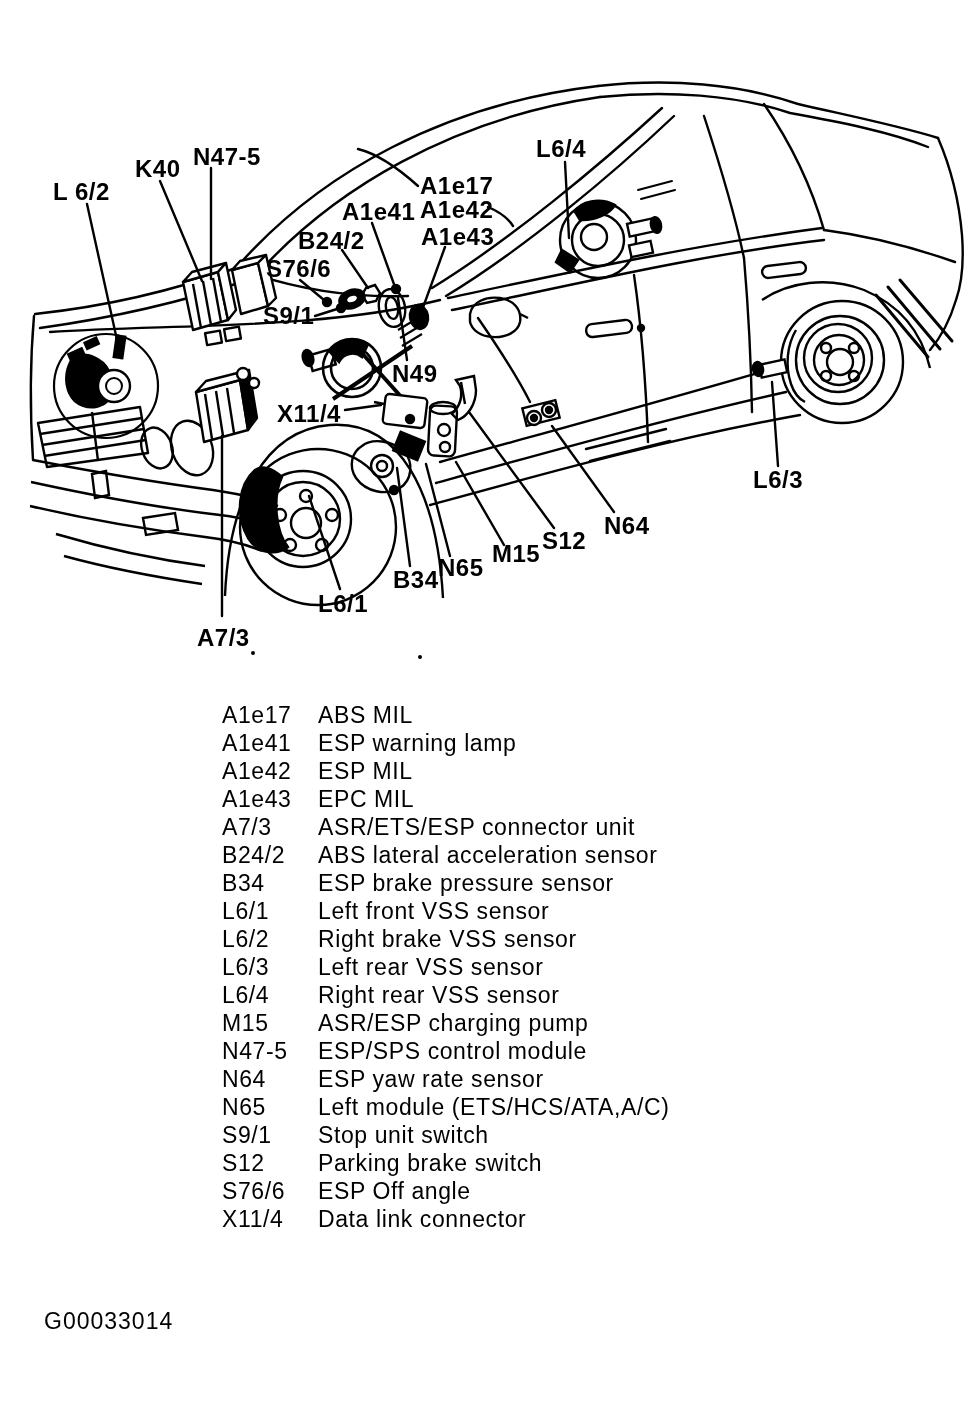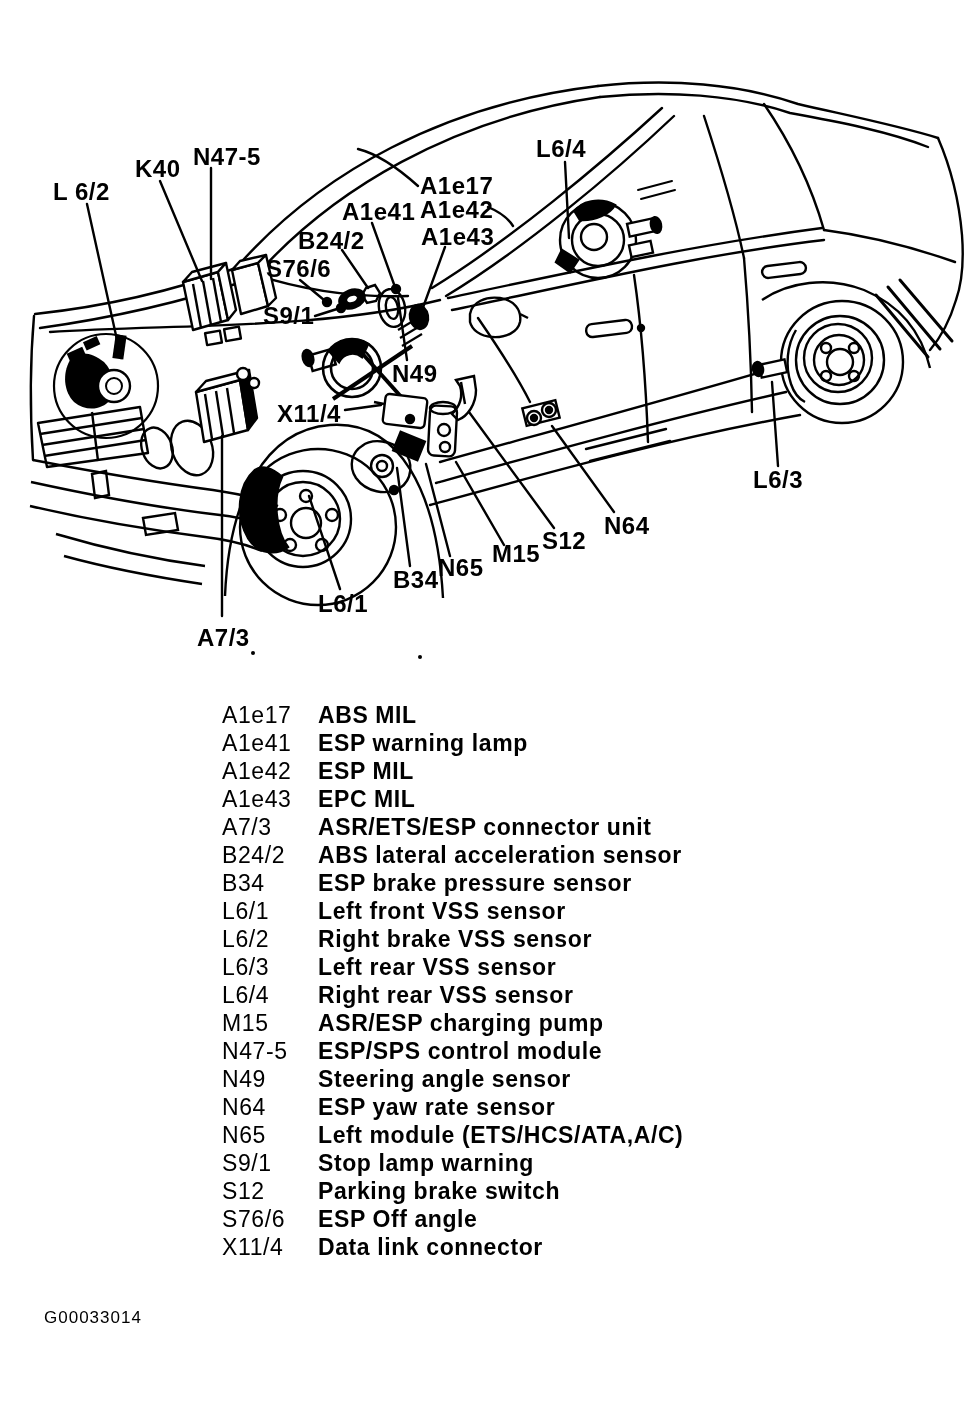--- a/index.html
+++ b/index.html
@@ -16,24 +16,24 @@
     font-weight:700;font-size:24px;fill:#000;
     letter-spacing:0.5px;
   }
   .legend{
     position:absolute;left:222px;top:701px;
     font-size:23px;letter-spacing:0.6px;line-height:28px;
     white-space:nowrap;
   }
   .lrow{height:28px;}
   .lcode{display:inline-block;width:96px;}
-  .ldesc{display:inline-block;font-weight:bold;}
+  .ldesc{display:inline-block;}
   .figure-code{
     position:absolute;left:44px;top:1308px;
-    font-size:17px;letter-spacing:1px;
+    font-size:23px;letter-spacing:1px;
   }
 </style>
 </head>
 <body>
 
 <div id="stage">
 
 <svg width="968" height="690" viewBox="0 0 968 690">
 
   <g stroke="#000" fill="none" stroke-width="2.4" stroke-linecap="round" stroke-linejoin="round">
@@ -314,24 +314,23 @@
   <div class="lrow"><span class="lcode">A1e43</span><span class="ldesc">EPC MIL</span></div>
   <div class="lrow"><span class="lcode">A7/3</span><span class="ldesc">ASR/ETS/ESP connector unit</span></div>
   <div class="lrow"><span class="lcode">B24/2</span><span class="ldesc">ABS lateral acceleration sensor</span></div>
   <div class="lrow"><span class="lcode">B34</span><span class="ldesc">ESP brake pressure sensor</span></div>
   <div class="lrow"><span class="lcode">L6/1</span><span class="ldesc">Left front VSS sensor</span></div>
   <div class="lrow"><span class="lcode">L6/2</span><span class="ldesc">Right brake VSS sensor</span></div>
   <div class="lrow"><span class="lcode">L6/3</span><span class="ldesc">Left rear VSS sensor</span></div>
   <div class="lrow"><span class="lcode">L6/4</span><span class="ldesc">Right rear VSS sensor</span></div>
   <div class="lrow"><span class="lcode">M15</span><span class="ldesc">ASR/ESP charging pump</span></div>
   <div class="lrow"><span class="lcode">N47-5</span><span class="ldesc">ESP/SPS control module</span></div>
-  <div class="lrow"><span class="lcode">N49</span><span class="ldesc">Steering angle sensor</span></div>
   <div class="lrow"><span class="lcode">N64</span><span class="ldesc">ESP yaw rate sensor</span></div>
   <div class="lrow"><span class="lcode">N65</span><span class="ldesc">Left module (ETS/HCS/ATA,A/C)</span></div>
-  <div class="lrow"><span class="lcode">S9/1</span><span class="ldesc">Stop lamp warning</span></div>
+  <div class="lrow"><span class="lcode">S9/1</span><span class="ldesc">Stop unit switch</span></div>
   <div class="lrow"><span class="lcode">S12</span><span class="ldesc">Parking brake switch</span></div>
   <div class="lrow"><span class="lcode">S76/6</span><span class="ldesc">ESP Off angle</span></div>
   <div class="lrow"><span class="lcode">X11/4</span><span class="ldesc">Data link connector</span></div>
 </div>
 
 <div class="figure-code">G00033014</div>
 
 </div>
 
 </body></html>

